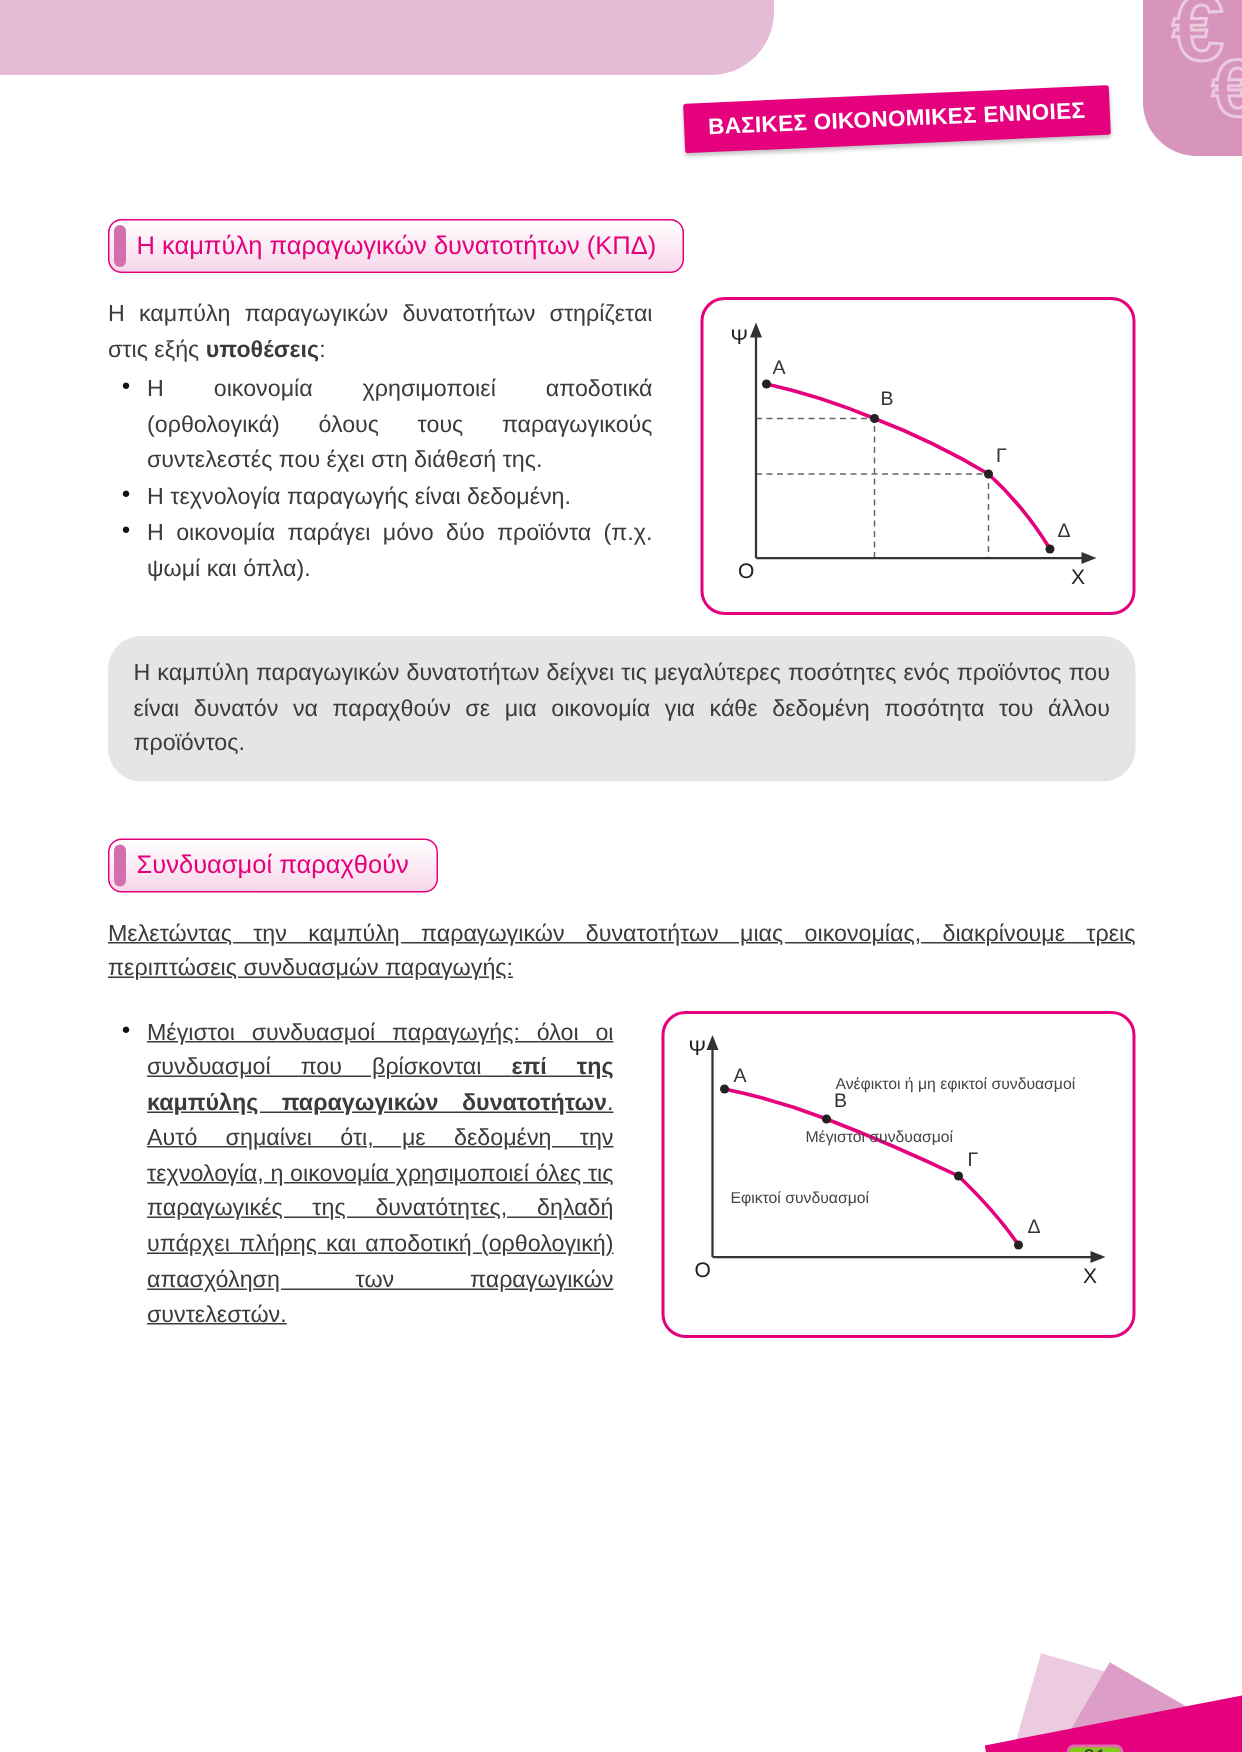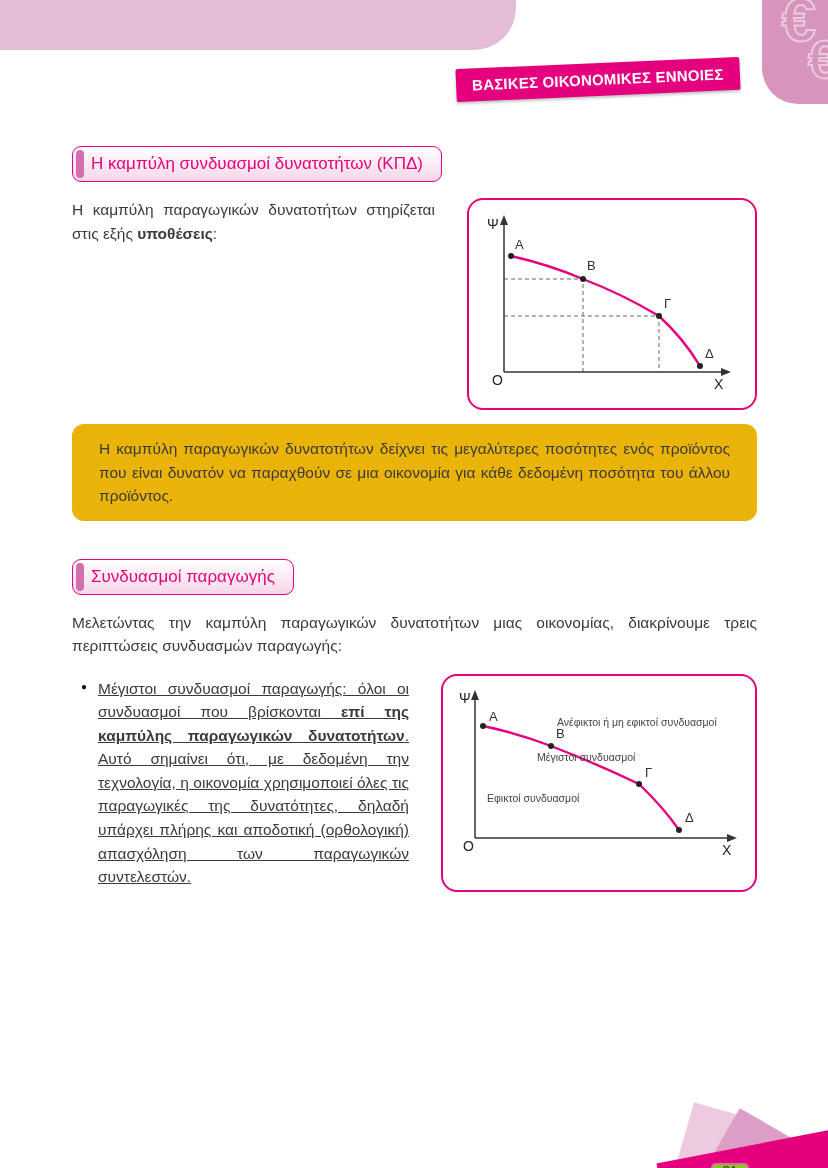--- a/index.html
+++ b/index.html
@@ -40,42 +40,42 @@
     border:1.5px solid #e5007d; border-radius:9px;
     background:linear-gradient(180deg,#ffffff 0%,#f7d6e9 100%);
     color:#e5007d; font-size:17px; padding:7px 18px 7px 18px;
   }
   .section-title::before {
     content:""; position:absolute; left:3px; top:3px; bottom:3px; width:8px;
     background:#d36fae; border-radius:5px;
   }
 
   p.body, ul.bullets li { font-size:15.5px; line-height:1.52; text-align:justify; }
-  .mt8 { margin-top:8px;text-decoration:underline; } .mt16 { margin-top:16px; }
+  .mt8 { margin-top:8px;text-decoration:underline; } .mt16 { margin-top:16px;text-decoration:underline; }
 
   .row { display:flex; gap:32px; margin-top:16px; }
   .col-text { flex:1 1 auto; min-width:0; }
 
   ul.bullets { list-style:none; margin:3px 0; }
   ul.bullets li { position:relative; padding-left:26px; margin:1px 0; }
   ul.bullets li::before {
     content:"●"; position:absolute; left:9px; top:2px; font-size:10px; color:#111;
   }
 
   .diagram-card {
     border:2px solid #e5007d; border-radius:16px; background:#ffffff;
     flex:0 0 auto; padding:2px;
   }
   .diagram-card svg { display:block; }
   .d-label { font-size:13px; fill:#333; font-family:"Liberation Sans",sans-serif; }
   .d-axis-label { font-size:14px; fill:#222; font-family:"Liberation Sans",sans-serif; }
   .d-region { font-size:10.5px; fill:#444; font-family:"Liberation Sans",sans-serif; }
 
   .note-box {
-    background:#eab308; border-radius:12px; padding:13px 27px; margin-top:14px;
+    background:#e5e5e5; border-radius:22px; padding:13px 17px; margin-top:14px;
   }
   .note-box p { font-size:15.5px; line-height:1.52; text-align:justify; }
 
   .section2-gap { margin-top:38px; }
 
   
   .decor-bottom { position:absolute; right:0; bottom:0; width:230px; height:110px; }
   .sheet { position:absolute; }
   .sheet-a { width:70px; height:92px; background:#eccadf; right:78px; bottom:-34px; transform:rotate(16deg); }
   .sheet-b { width:72px; height:92px; background:#dc9ec6; right:44px; bottom:-44px; transform:rotate(30deg); }
@@ -95,25 +95,30 @@
   <div class="decor-top-left"></div>
   <div class="decor-top-right">
     <span class="euro euro-1">€</span>
     <span class="euro euro-2">€</span>
   </div>
   <div class="ribbon">ΒΑΣΙΚΕΣ ΟΙΚΟΝΟΜΙΚΕΣ ΕΝΝΟΙΕΣ</div>
 
   <div class="content">
 
     
-    <div class="section-title">Η καμπύλη συνδυασμοί δυνατοτήτων (ΚΠΔ)</div>
+    <div class="section-title">Η καμπύλη παραγωγικών δυνατοτήτων (ΚΠΔ)</div>
 
     <div class="row">
       <div class="col-text">
         <p class="body"><span>Η καμπύλη παραγωγικών δυνατοτήτων στηρίζεται στις εξής </span><strong>υποθέσεις</strong><span>:</span></p>
+        <ul class="bullets">
+          <li>Η οικονομία χρησιμοποιεί αποδοτικά (ορθολογικά) όλους τους παραγωγικούς συντελεστές που έχει στη διάθεσή της.</li>
+          <li>Η τεχνολογία παραγωγής είναι δεδομένη.</li>
+          <li>Η οικονομία παράγει μόνο δύο προϊόντα (π.χ. ψωμί και όπλα).</li>
+        </ul>
       </div>
 
       <div class="diagram-card">
         <svg width="282" height="204" viewBox="0 0 282 204">
 
           <path d="M33,77 H112 V170" stroke="#666" stroke-width="1" stroke-dasharray="4,3" fill="none"></path>
           <path d="M33,114 H188 V170" stroke="#666" stroke-width="1" stroke-dasharray="4,3" fill="none"></path>
 
           <line x1="33" y1="170" x2="33" y2="22" stroke="#333" stroke-width="1.5"></line>
           <polygon points="33,13 29,23 37,23" fill="#333"></polygon>
@@ -138,21 +143,21 @@
       </div>
     </div>
 
 
     <div class="note-box">
       <p>Η καμπύλη παραγωγικών δυνατοτήτων δείχνει τις μεγαλύτερες ποσότητες ενός προϊόντος που είναι δυνατόν να παραχθούν σε μια οικονομία για κάθε δεδομένη ποσότητα του άλλου προϊόντος.</p>
     </div>
 
     
     <div class="section2-gap"></div>
-    <div class="section-title">Συνδυασμοί παραγωγής</div>
+    <div class="section-title">Συνδυασμοί παραχθούν</div>
 
     <p class="body mt16">Μελετώντας την καμπύλη παραγωγικών δυνατοτήτων μιας οικονομίας, διακρίνουμε τρεις περιπτώσεις συνδυασμών παραγωγής:</p>
 
     <div class="row mt8">
       <div class="col-text">
         <ul class="bullets">
           <li><span>Μέγιστοι συνδυασμοί παραγωγής: όλοι οι συνδυασμοί που βρίσκονται </span><strong>επί της καμπύλης παραγωγικών δυνατοτήτων</strong><span>. Αυτό σημαίνει ότι, με δεδομένη την τεχνολογία, η οικονομία χρησιμοποιεί όλες τις παραγωγικές της δυνατότητες, δηλαδή υπάρχει πλήρης και αποδοτική (ορθολογική) απασχόληση των παραγωγικών συντελεστών.</span></li>
         </ul>
       </div>
 

